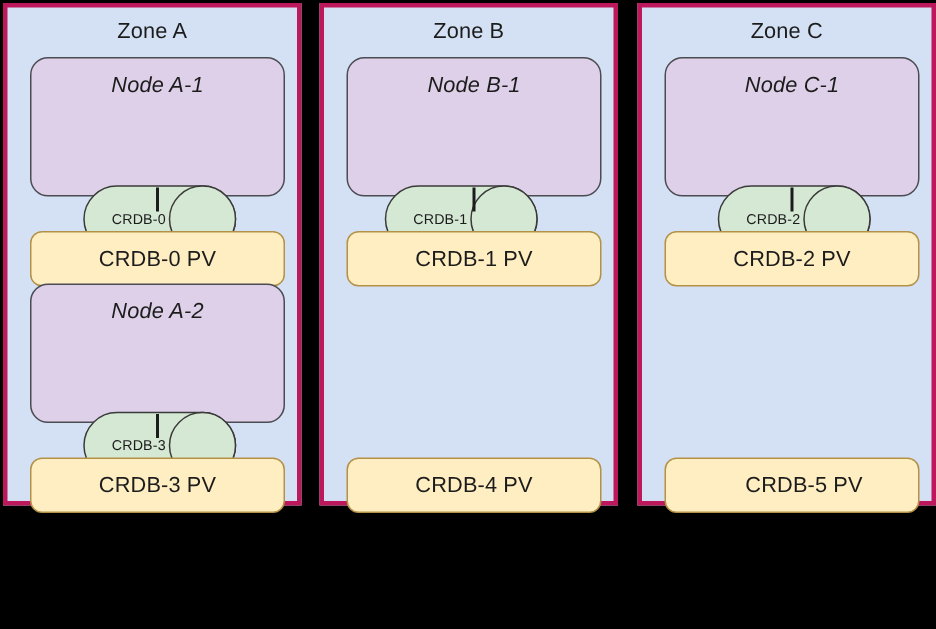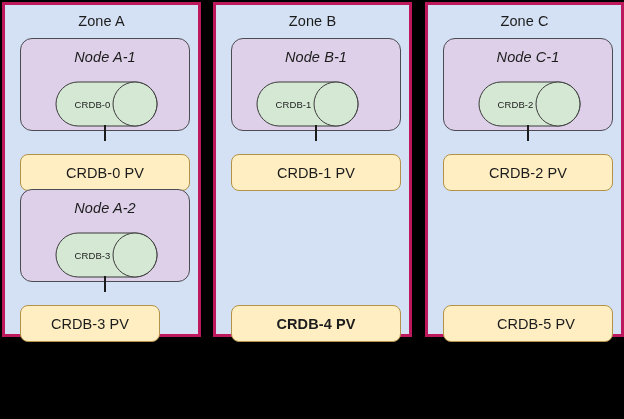--- a/index.html
+++ b/index.html
@@ -59,20 +59,21 @@
     text-align: center;
     font-size: 14.5px;
     color: #1c1c1c;
     letter-spacing: 0.1px;
     font-style: italic;
   }
 
   
   .pod {
     position: absolute;
+    margin-top: 42px;
   }
   .pod svg {
     display: block;
   }
   .pod-label {
     position: absolute;
     left: 0;
     top: 0;
     width: 100%;
     height: 100%;
@@ -134,40 +135,40 @@
       <div class="node-title">Node A-2</div>
       <div class="pod" style="left:34px; top:42px; width:103px; height:46px;">
         <svg width="103" height="46" viewBox="0 0 103 46">
           <path d="M 23,1 L 80,1 A 22,22 0 0 1 80,45 L 23,45 A 22,22 0 0 1 23,1 Z" fill="#d5e8d4" stroke="#3a3a3a" stroke-width="1"></path>
           <circle cx="80" cy="23" r="22" fill="#d5e8d4" stroke="#3a3a3a" stroke-width="1"></circle>
         </svg>
         <div class="pod-label">CRDB-3</div>
       </div>
     </div>
     <div class="connector" style="left:99px; top:271px; height:16px;"></div>
-    <div class="pv" style="left:15px; top:286px; width:140px; height:37px;">CRDB-3 PV</div>
+    <div class="pv" style="left:15px; top:286px; width:170px; height:37px;">CRDB-3 PV</div>
   </div>
 
   <div class="zone" style="left:213px; top:2px; width:199px; height:335px;padding-left:28px;">
     <div class="zone-title">Zone B</div>
 
     <div class="node" style="left:15px; top:33px; width:170px; height:93px;">
       <div class="node-title">Node B-1</div>
       <div class="pod" style="left:24px; top:42px; width:103px; height:46px;">
         <svg width="103" height="46" viewBox="0 0 103 46">
           <path d="M 23,1 L 80,1 A 22,22 0 0 1 80,45 L 23,45 A 22,22 0 0 1 23,1 Z" fill="#d5e8d4" stroke="#3a3a3a" stroke-width="1"></path>
           <circle cx="80" cy="23" r="22" fill="#d5e8d4" stroke="#3a3a3a" stroke-width="1"></circle>
         </svg>
         <div class="pod-label">CRDB-1</div>
       </div>
     </div>
     <div class="connector" style="left:99px; top:120px; height:16px;"></div>
     <div class="pv" style="left:15px; top:135px; width:170px; height:37px;">CRDB-1 PV</div>
 
-    <div class="pv" style="left:15px; top:286px; width:170px; height:37px;font-weight:bold;">CRDB-4 PV</div>
+    <div class="pv" style="left:15px; top:286px; width:170px; height:37px;">CRDB-4 PV</div>
   </div>
 
   <div class="zone" style="left:425px; top:2px; width:199px; height:335px;">
     <div class="zone-title">Zone C</div>
 
     <div class="node" style="left:15px; top:33px; width:170px; height:93px;">
       <div class="node-title">Node C-1</div>
       <div class="pod" style="left:34px; top:42px; width:103px; height:46px;">
         <svg width="103" height="46" viewBox="0 0 103 46">
           <path d="M 23,1 L 80,1 A 22,22 0 0 1 80,45 L 23,45 A 22,22 0 0 1 23,1 Z" fill="#d5e8d4" stroke="#3a3a3a" stroke-width="1"></path>

